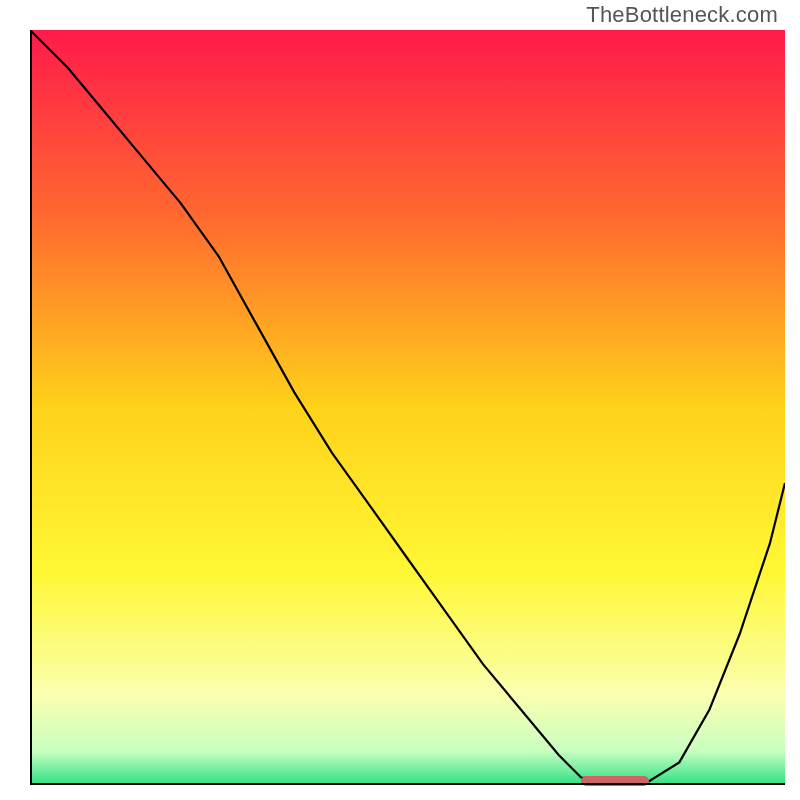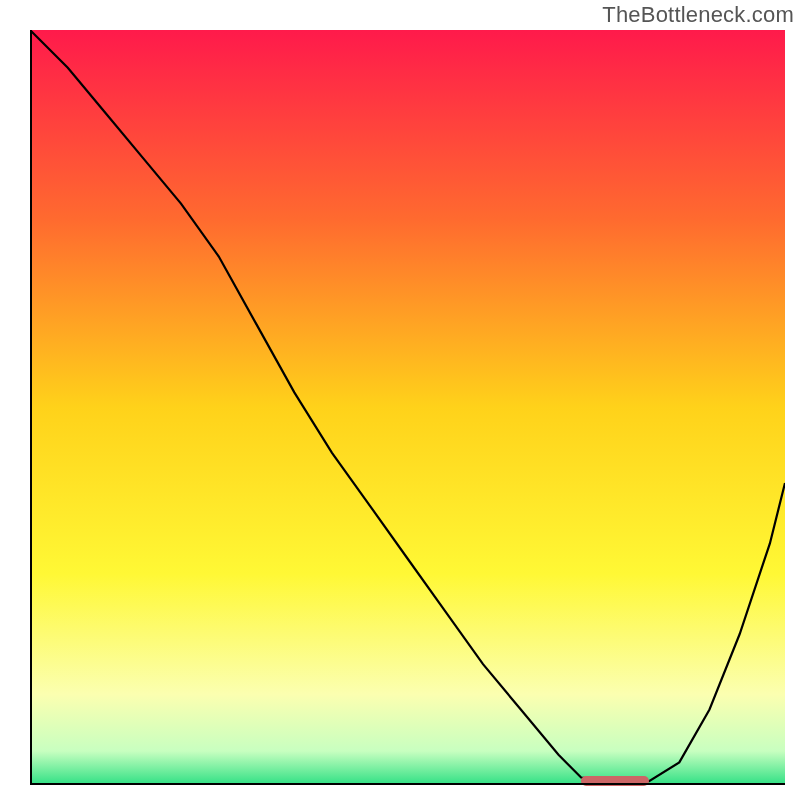--- a/index.html
+++ b/index.html
@@ -12,21 +12,21 @@
   }
   .canvas {
     position: relative;
     width: 800px;
     height: 800px;
     overflow: hidden;
   }
   .watermark {
     position: absolute;
     top: 2px;
-    right: 6px;
+    right: 22px;
     font-size: 22px;
     font-weight: 500;
     color: #555555;
     letter-spacing: 0.2px;
     z-index: 10;
   }
   .plot-area {
     position: absolute;
     left: 30px;
     top: 30px;

